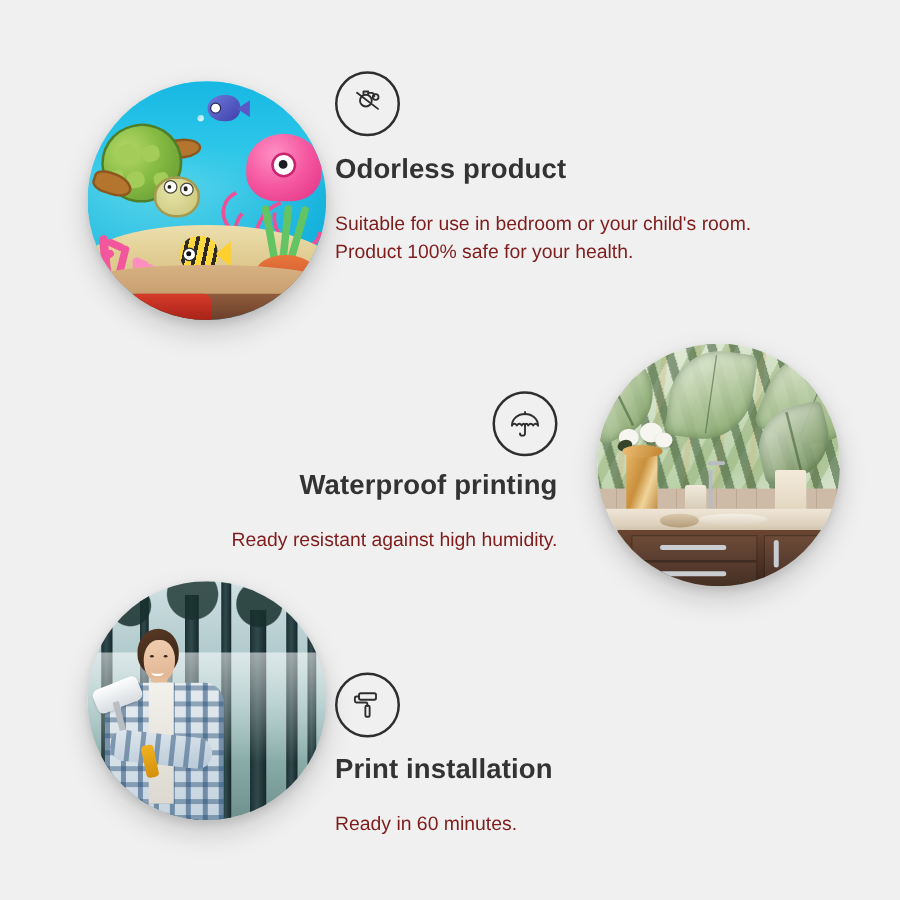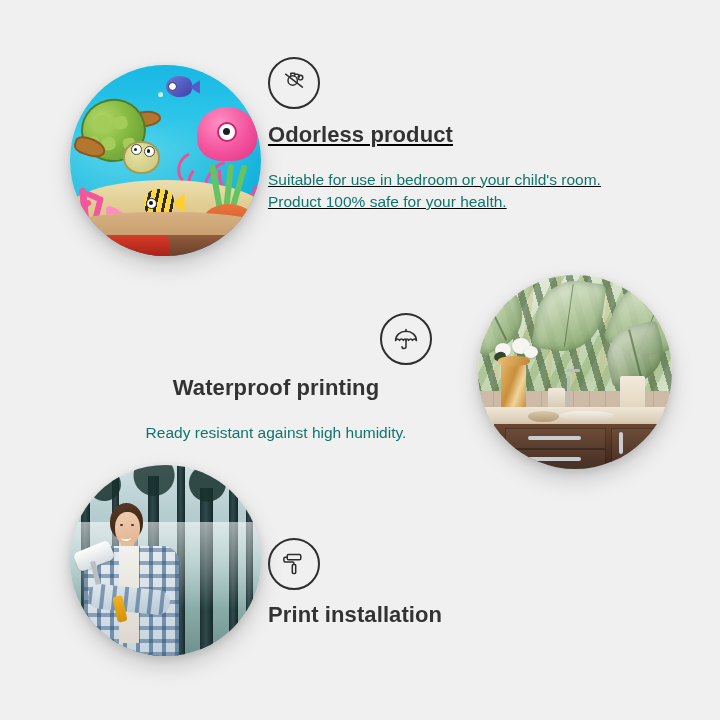--- a/index.html
+++ b/index.html
@@ -225,27 +225,27 @@
     box-shadow:0 1px 2px rgba(0,0,0,.2);}
   .roller .rh{position:absolute;left:52%;top:40%;width:5px;height:86%;background:#b9bec2;transform:rotate(-14deg);}
   .grip{position:absolute;left:30%;top:62%;width:10px;height:26px;border-radius:3px;
     background:linear-gradient(180deg,#f0b21f,#d4900d);transform:rotate(-12deg);}
 
   
   .feature{position:absolute;}
   .ficon{width:52px;height:52px;border-radius:50%;border:2px solid #2e2e2e;
     display:flex;align-items:center;justify-content:center;box-sizing:border-box;}
   .ftitle{font-size:22px;font-weight:700;color:#333333;letter-spacing:.1px;line-height:1.25;}
-  .fdesc{font-size:15.5px;color:#0f766e;line-height:1.45;margin-top:20px;}
-
-  #feat-odorless{left:268px;top:57px;width:340px;text-align:left;text-decoration:underline;}
+  .fdesc{font-size:15.5px;color:#7f1d1d;line-height:1.45;margin-top:20px;}
+
+  #feat-odorless{left:268px;top:57px;width:340px;text-align:left;}
   #feat-odorless .ficon{margin-bottom:12px;}
   #feat-odorless .ftitle{margin-bottom:9px;}
 
-  #feat-waterproof{left:120px;top:313px;width:312px;text-align:center;}
+  #feat-waterproof{left:134px;top:313px;width:312px;text-align:right;}
   #feat-waterproof .iconwrap{display:flex;justify-content:flex-end;margin-bottom:9px;}
   #feat-waterproof .ftitle{margin-bottom:6px;}
 
   #feat-install{left:268px;top:538px;width:330px;text-align:left;}
   #feat-install .ficon{margin-bottom:11px;}
   #feat-install .ftitle{margin-bottom:5px;}
 </style>
 </head>
 <body>
 
@@ -444,15 +444,16 @@
     <div class="ficon">
       <svg width="30" height="30" viewBox="0 0 30 30" aria-hidden="true">
         <g fill="none" stroke="#2e2e2e" stroke-width="1.5" stroke-linecap="round" stroke-linejoin="round">
           <rect x="8.2" y="5.6" width="13.6" height="5.2" rx="1.4"></rect>
           <path d="M8.2 8.2H6.1c-.7 0-1.2.5-1.2 1.2v2.4c0 .7.5 1.2 1.2 1.2h7.6c.7 0 1.2.5 1.2 1.2v1.4"></path>
           <rect x="13.3" y="15.6" width="3.4" height="8.8" rx="1"></rect>
         </g>
       </svg>
     </div>
     <div class="ftitle">Print installation</div>
+    <div class="fdesc">Ready in 60 minutes.</div>
   </div>
 
 </div>
 
 </body></html>

